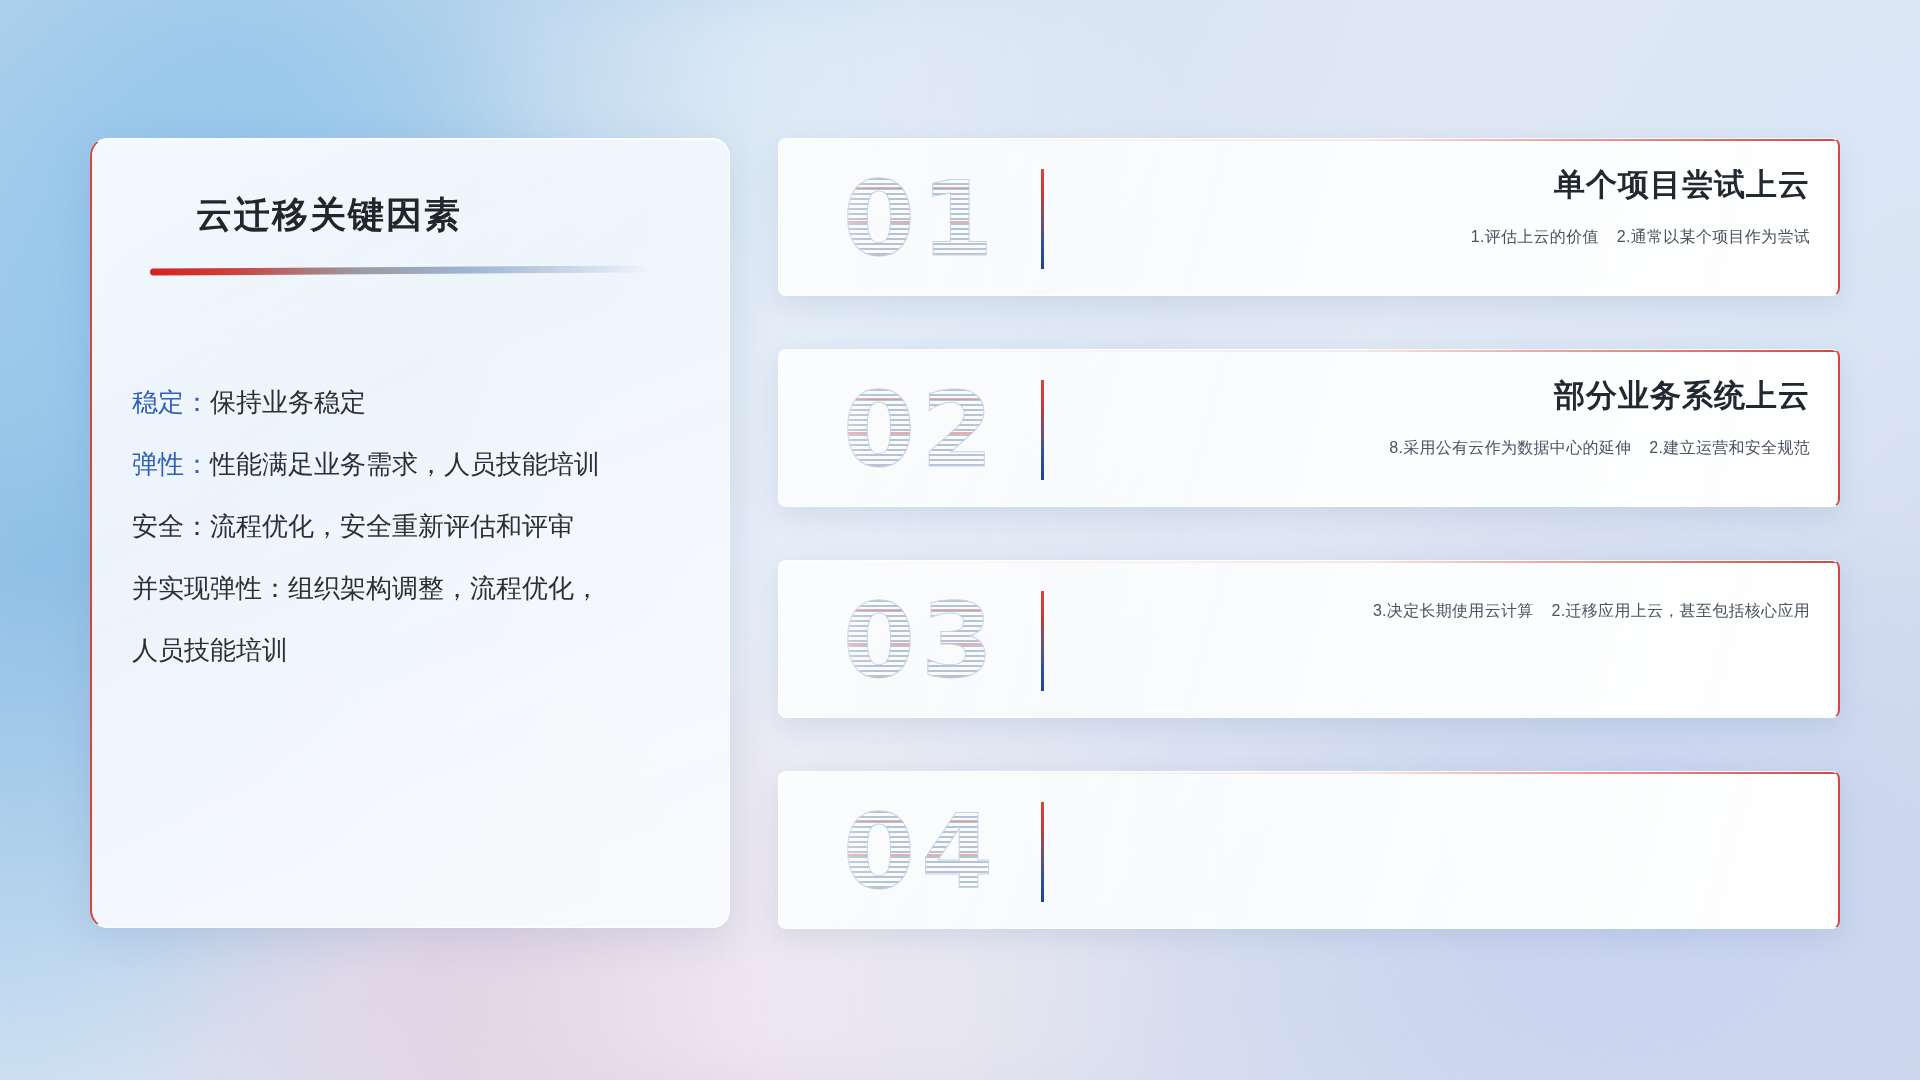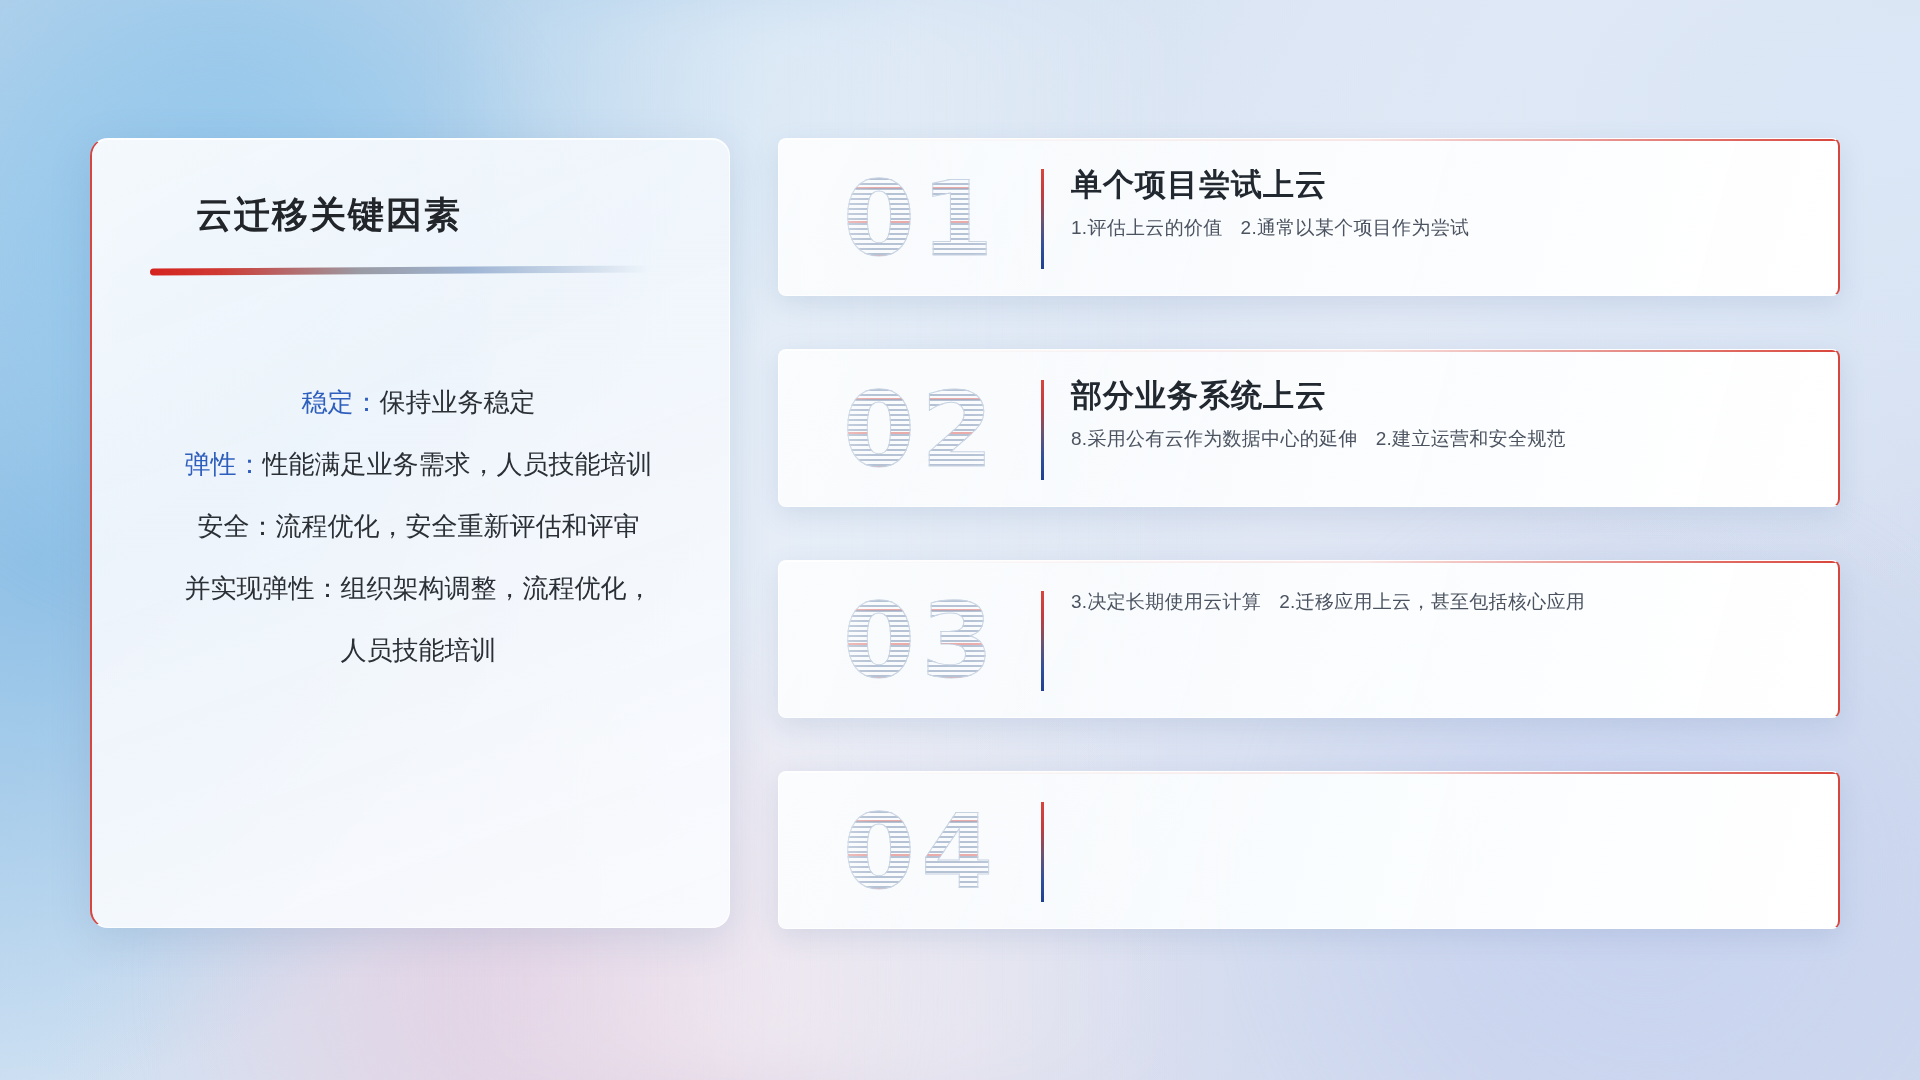--- a/index.html
+++ b/index.html
@@ -72,37 +72,38 @@
     position:absolute; left:58px; top:128px; width:500px; height:7px;
     border-radius:4px;
     background:linear-gradient(90deg,#d5231f 0%, #cf3a33 14%, #9a9ba4 42%, #9fb5d4 64%, #c9d7e8 84%, rgba(226,233,243,0) 100%);
     transform:skewY(-.35deg);
   }
 
   .factor-list{
     position:absolute; left:40px; top:232px; right:24px;
   }
   .factor-row{
-    font-size:26px; line-height:62px; color:#2b3036; white-space:nowrap;text-align:center;
+    font-size:26px; line-height:62px; color:#2b3036; white-space:nowrap;
   }
   .factor-row .k{ color:#2f5fbd; }
   .factor-row .k.dark{ color:#2b3036; }
   .factor-row .v{ color:#2b3036; }
   .factor-row.cont{ }
 
   
   .cards{ position:absolute; left:778px; top:138px; width:1062px; }
   .card{
     position:relative; height:158px; margin-bottom:53px;
     border-radius:8px;
     background:linear-gradient(105deg, rgba(243,247,251,.97) 0%, rgba(250,252,254,.98) 48%, rgba(255,255,255,.99) 100%);
     border:1px solid rgba(255,255,255,.9);
     border-right:2px solid #d8453c;
     box-shadow:0 8px 26px rgba(92,122,168,.16), inset 0 1px 0 rgba(255,255,255,.95);
     overflow:hidden;
+    text-align:right;
   }
   .card .top-line{
     position:absolute; left:0; right:0; top:0; height:2px;
     background:linear-gradient(90deg, rgba(216,69,60,0) 0%, rgba(216,69,60,.12) 55%, rgba(216,69,60,.85) 92%, #d8453c 100%);
   }
   .card .card-sheen{
     position:absolute; inset:0;
     background:linear-gradient(118deg, rgba(255,255,255,.6) 0%, rgba(255,255,255,0) 42%);
     pointer-events:none;
   }
@@ -154,22 +155,22 @@
     position:absolute; left:262px; top:30px; width:3px; height:100px;
     background:linear-gradient(180deg,#d8453c 0%, #c23b3f 26%, #6b5470 52%, #2f4f9e 78%, #1f3f91 100%);
   }
 
   .card-body{ position:absolute; left:292px; top:22px; right:28px; }
   .card-title{
     font-size:31px; font-weight:700; color:#222830; letter-spacing:1px;
     line-height:48px; white-space:nowrap;
   }
   .card-sub{
-    margin-top:6px;
-    font-size:19px; color:#4b5360; letter-spacing:.3px; white-space:nowrap;
+    margin-top:18px;
+    font-size:16px; color:#4b5360; letter-spacing:.3px; white-space:nowrap;
   }
   .card-sub .gap{ display:inline-block; width:18px; }
 </style>
 </head>
 <body>
 
 <div class="bg-base"></div>
 <div class="bg-glow-left"></div>
 <div class="bg-glow-bottom"></div>
 <div class="bg-glow-right"></div>

